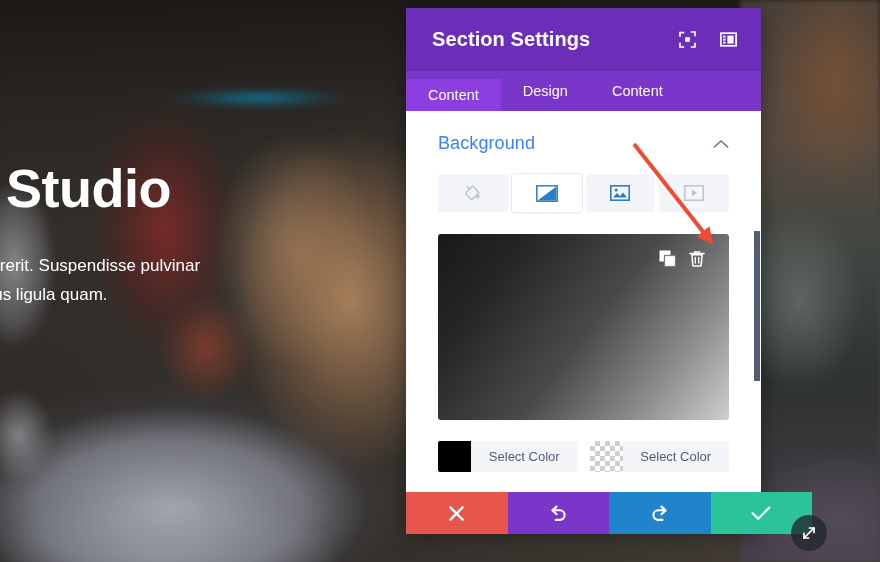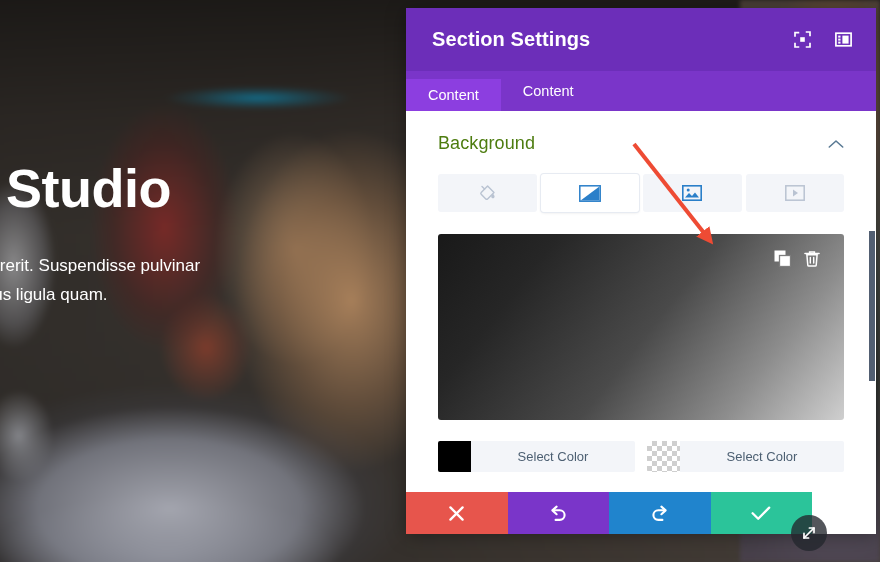--- a/index.html
+++ b/index.html
@@ -80,21 +80,21 @@
     line-height: 1.75;
     margin: 0;
     white-space: nowrap;
   }
 
   
   .panel {
     position: absolute;
     left: 406px;
     top: 8px;
-    width: 470px;
+    width: 355px;
     height: 526px;
     background: #ffffff;
     box-shadow: 0 2px 18px rgba(0,0,0,0.35);
     overflow: hidden;
     display: flex;
     flex-direction: column;
   }
 
   .panel-header {
     background: #6c2eb9;
@@ -147,21 +147,21 @@
     padding: 0 32px;
   }
 
   .section-head {
     display: flex;
     align-items: center;
     padding-top: 22px;
     padding-bottom: 20px;
   }
   .section-title {
-    color: #4d7c0f;
+    color: #3b82f6;
     font-size: 18px;
     flex: 1;
     letter-spacing: 0.1px;
   }
   .chev { color: #5a7a94; }
 
   
   .bgtype-row {
     display: flex;
     gap: 4px;
@@ -328,20 +328,21 @@
             <rect x="3.2" y="7.6" width="2.3" height="2" fill="#fff"></rect>
             <rect x="3.2" y="10.6" width="2.3" height="2" fill="#fff"></rect>
             <rect x="7.4" y="4.6" width="6.2" height="8" fill="#fff"></rect>
           </svg>
         </span>
       </div>
     </div>
 
     <div class="tabs">
       <div class="tab active">Content</div>
+      <div class="tab">Design</div>
       <div class="tab">Content</div>
     </div>
 
     <div class="panel-body">
 
       <div class="section-head">
         <div class="section-title">Background</div>
         <span class="chev">
           <svg width="16" height="10" viewBox="0 0 16 10" fill="none">
             <path d="M1.3 8L8 2l6.7 6" stroke="#5a7a94" stroke-width="1.6" stroke-linecap="round" stroke-linejoin="round"></path>

